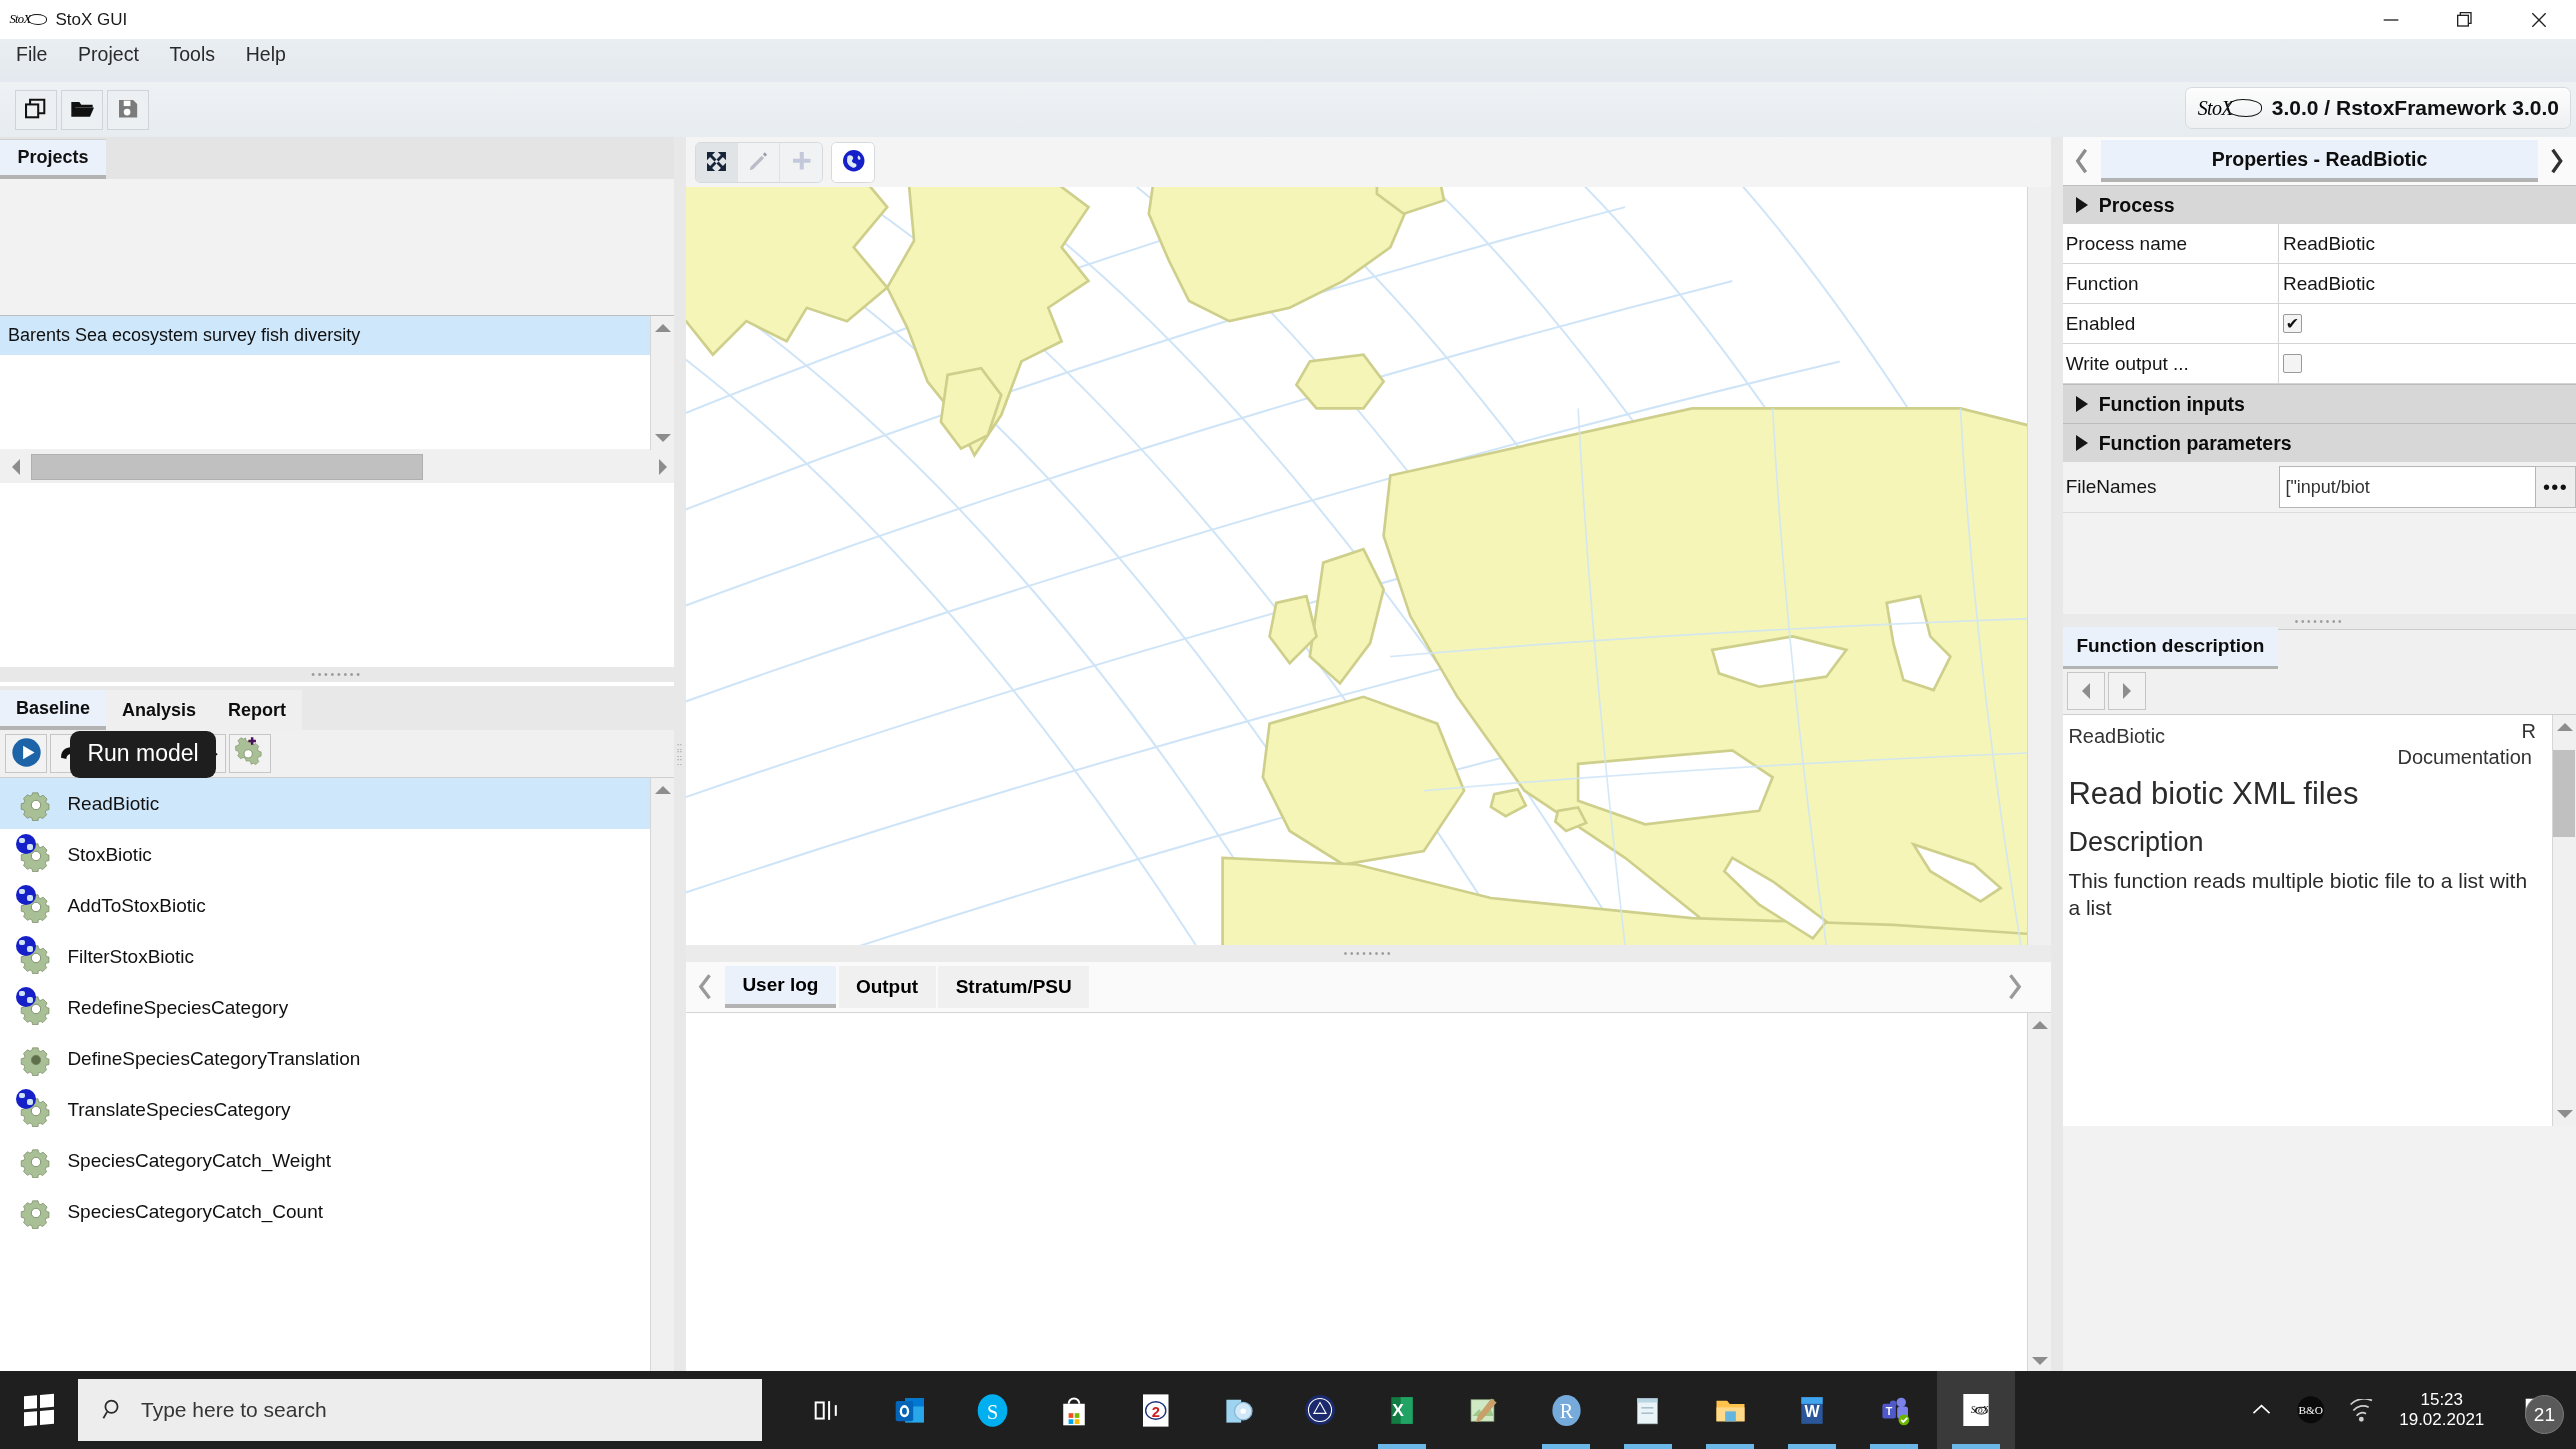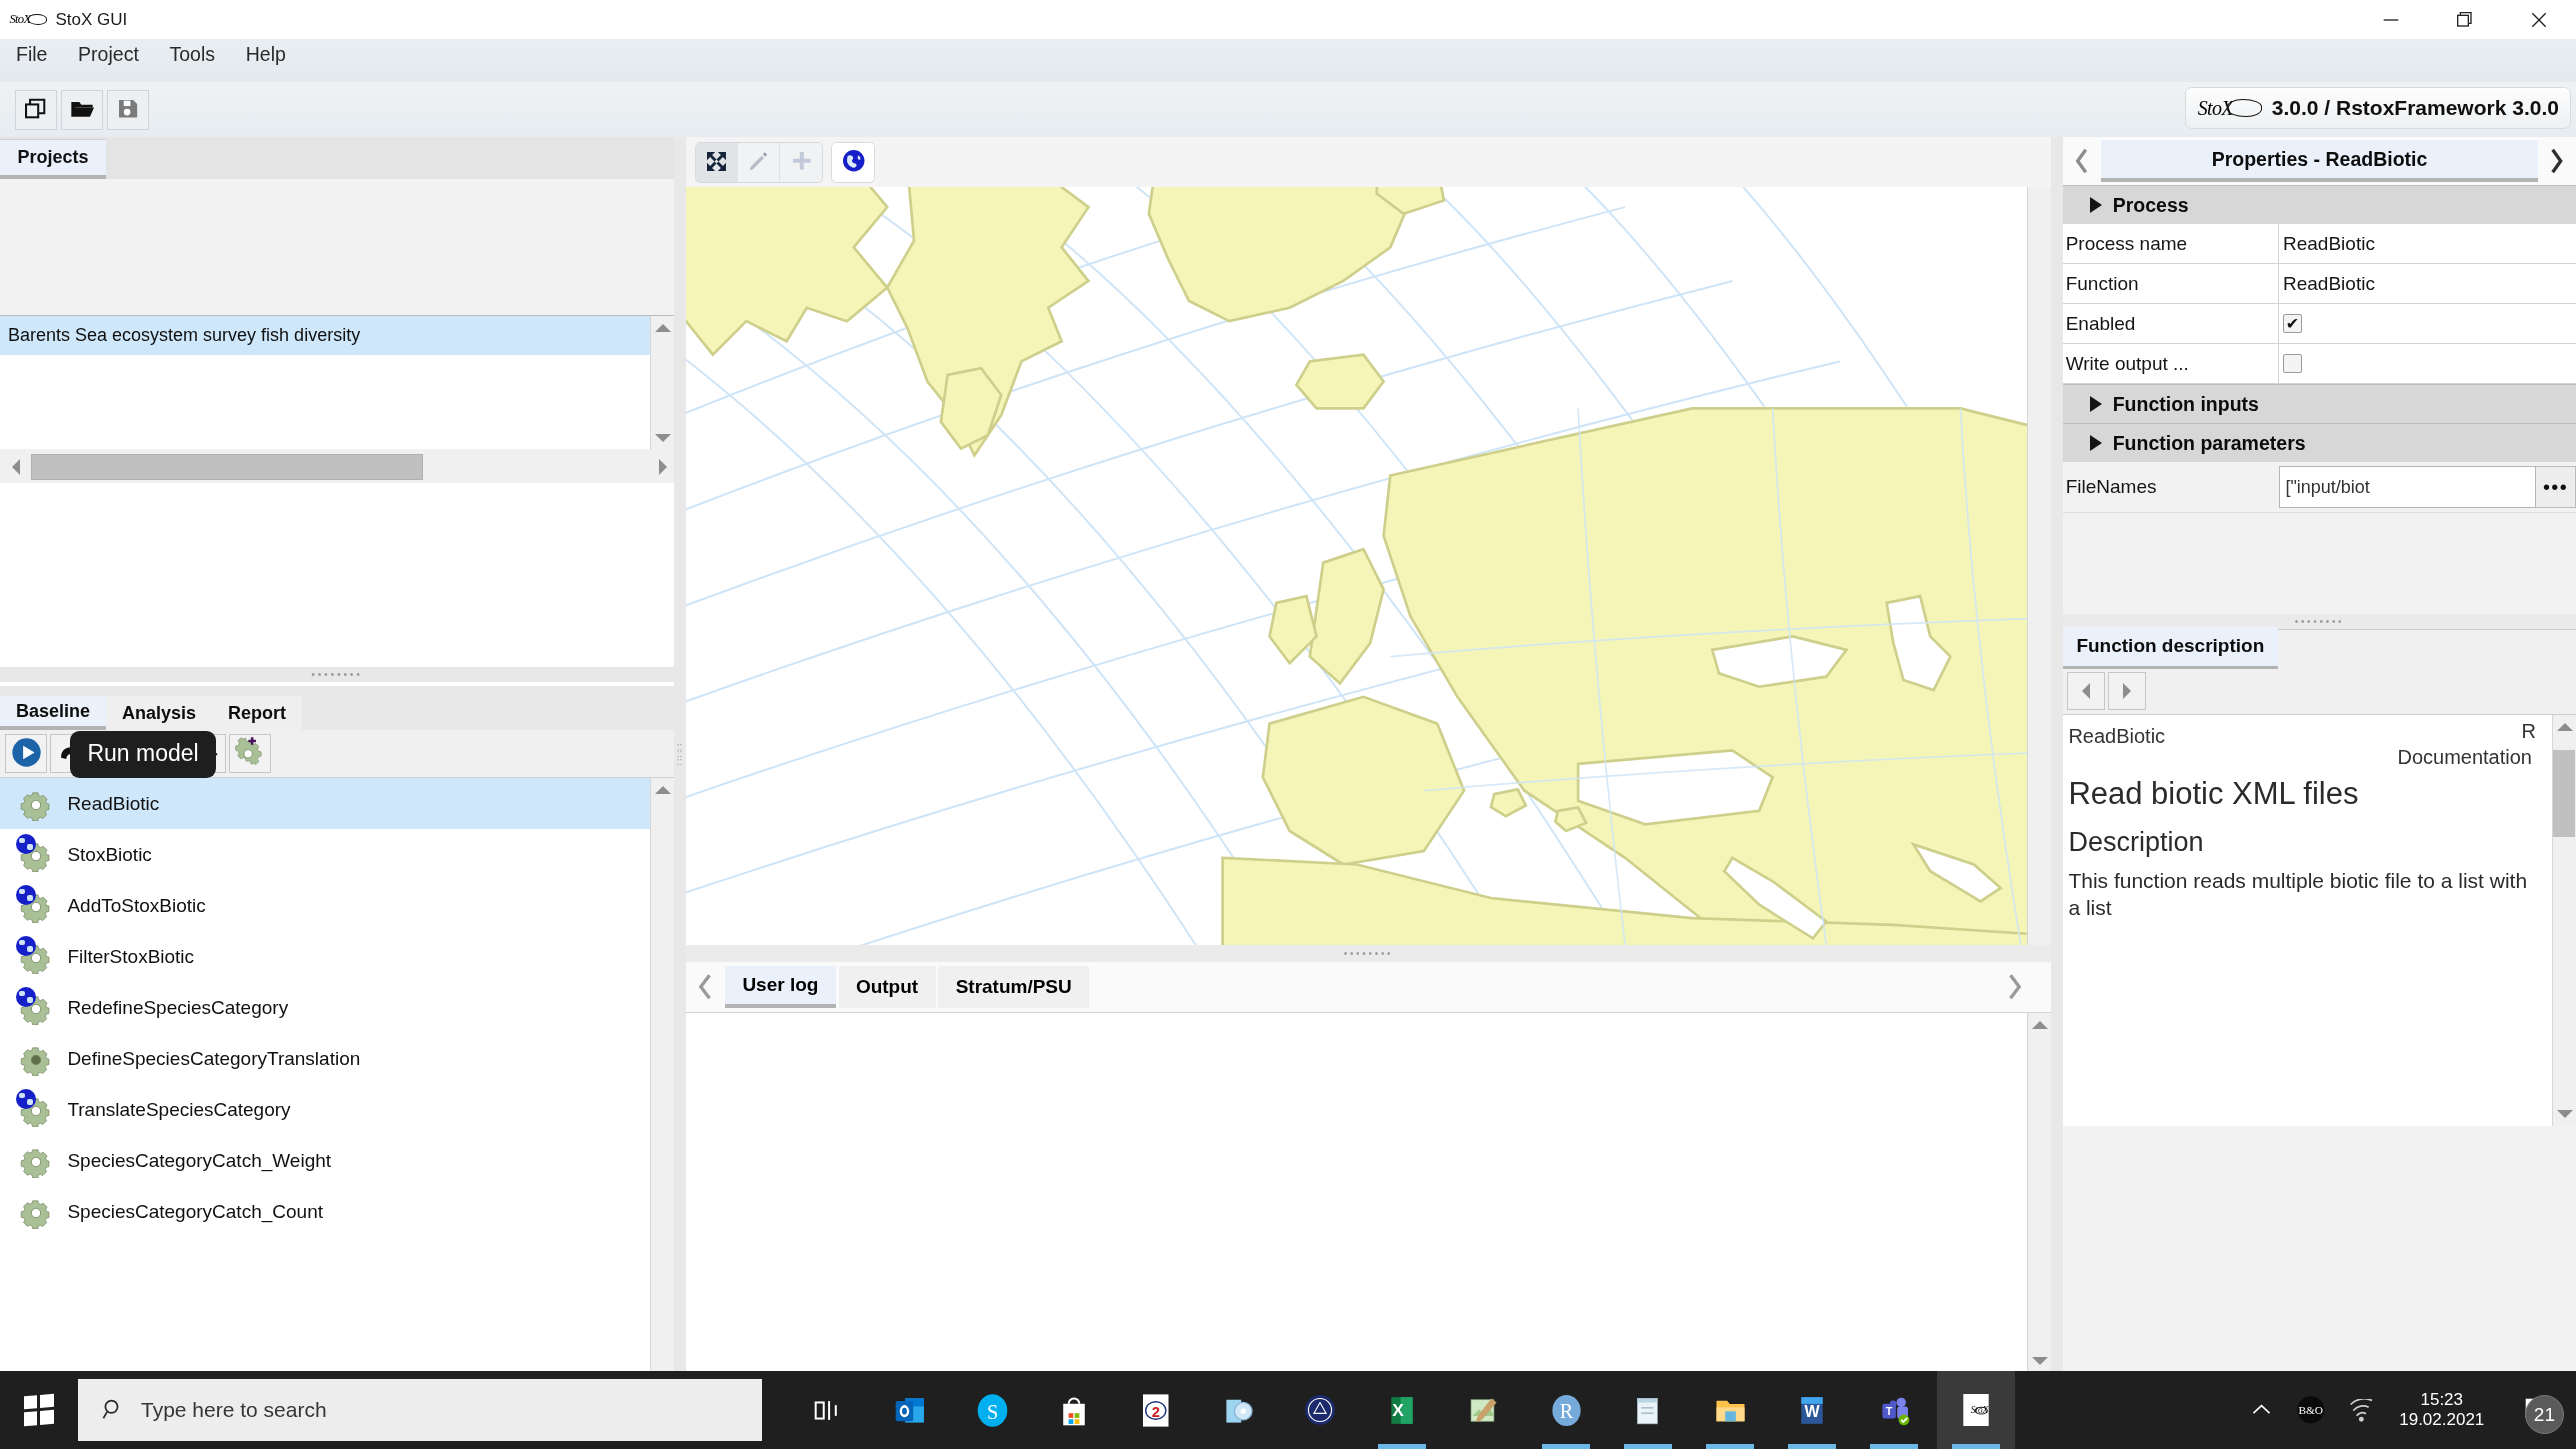--- a/index.html
+++ b/index.html
@@ -79,21 +79,21 @@
   .tri-down { border-left:8.7px solid transparent; border-right:8.7px solid transparent; border-top:8.7px solid #8d8d8d; }
   .tri-left { border-top:8.7px solid transparent; border-bottom:8.7px solid transparent; border-right:8.7px solid #8d8d8d; }
   .tri-right { border-top:8.7px solid transparent; border-bottom:8.7px solid transparent; border-left:8.7px solid #8d8d8d; }
 
   .proj-hscroll { position:absolute; left:0; top:313px; width:674px; height:34px; background:#f0f0f0; display:flex; align-items:center; }
   .hthumb { height:25.5px; background:#c0c0c0; border:0.7px solid #b0b0b0; }
 
   .split-dots { display:flex; align-items:center; justify-content:center; height:14.8px; background:#e8e8e8; letter-spacing:2.7px; color:#9a9a9a; font-size:10.7px; }
 
   .baseline-tabrow { position:absolute; left:0; top:549px; width:674px; height:44px; background:#e8e8e8; display:flex; align-items:flex-end; }
-  .bl-tab { height:34px; padding:0 16px; display:flex; align-items:center; font-size:18px; font-weight:bold; color:#0d0d0d; background:#efefef; }
+  .bl-tab { height:40px; padding:0 16px; display:flex; align-items:center; font-size:18px; font-weight:bold; color:#0d0d0d; background:#efefef; }
   .bl-tab.active { background:#eaf1fb; border-bottom:4.7px solid #b3b3b3; }
 
   .bl-toolbar { position:absolute; left:0; top:593px; width:674px; height:48px; background:#f0f0f0; border-bottom:0.7px solid #cfcfcf; display:flex; align-items:center; padding-left:5.4px; gap:2.7px; }
   .bl-btn { width:42px; height:39px; border:0.7px solid #c6c6c6; background:#f2f2f2; display:flex; align-items:center; justify-content:center; }
 
   .tooltip {
     position:absolute; left:70px; top:594px; z-index:40;
     background:#1e1e1e; color:#fff; border-radius:9.4px;
     font-size:23px; padding:9.4px 17.4px 10.7px 17.4px;
     display:flex; align-items:center;
@@ -140,21 +140,21 @@
   
   .rp-divider { position:absolute; left:2051px; top:137px; width:12px; height:1234px; background:#e8e8e8; }
 
   
   .rightpanel { position:absolute; left:2063px; top:137px; width:513px; height:1234px; background:#f2f2f2; }
 
   .rp-tabrow { height:48px; background:#fafafa; display:flex; align-items:center; }
   .rp-nav { width:38px; height:48px; display:flex; align-items:center; justify-content:center; }
   .rp-tab { flex:1; height:42px; display:flex; align-items:center; justify-content:center; font-size:19.5px; font-weight:bold; color:#0d0d0d; background:#eaf1fb; border-bottom:4.7px solid #b3b3b3; overflow:hidden; white-space:nowrap; }
 
-  .prop-group { height:39px; background:#d7d7d7; display:flex; align-items:center; padding-left:27px; gap:10.7px; border-top:0.7px solid #bdbdbd; }
+  .prop-group { height:39px; background:#d7d7d7; display:flex; align-items:center; padding-left:13px; gap:10.7px; border-top:0.7px solid #bdbdbd; }
   .prop-group .gtri { width:0; height:0; border-top:8.7px solid transparent; border-bottom:8.7px solid transparent; border-left:12px solid #151515; }
   .prop-group .gtxt { font-size:19.5px; font-weight:bold; color:#0b0b0b; }
 
   .prop-row { height:40px; display:flex; border-bottom:0.7px solid #d4d4d4; background:#ffffff; }
   .prop-key { width:216px; display:flex; align-items:center; padding-left:2.7px; font-size:19px; color:#151515; border-right:0.7px solid #d4d4d4; }
   .prop-val { flex:1; display:flex; align-items:center; padding-left:4px; font-size:19px; color:#151515; }
   .cbox { width:19px; height:19px; border:0.7px solid #9a9a9a; background:#f4f4f4; border-radius:2px; display:flex; align-items:center; justify-content:center; }
   .cbox .chk { font-size:16px; line-height:16px; color:#111; }
 
   .param-row { height:51px; display:flex; align-items:center; background:#f2f2f2; border-bottom:0.7px solid #dcdcdc; }

